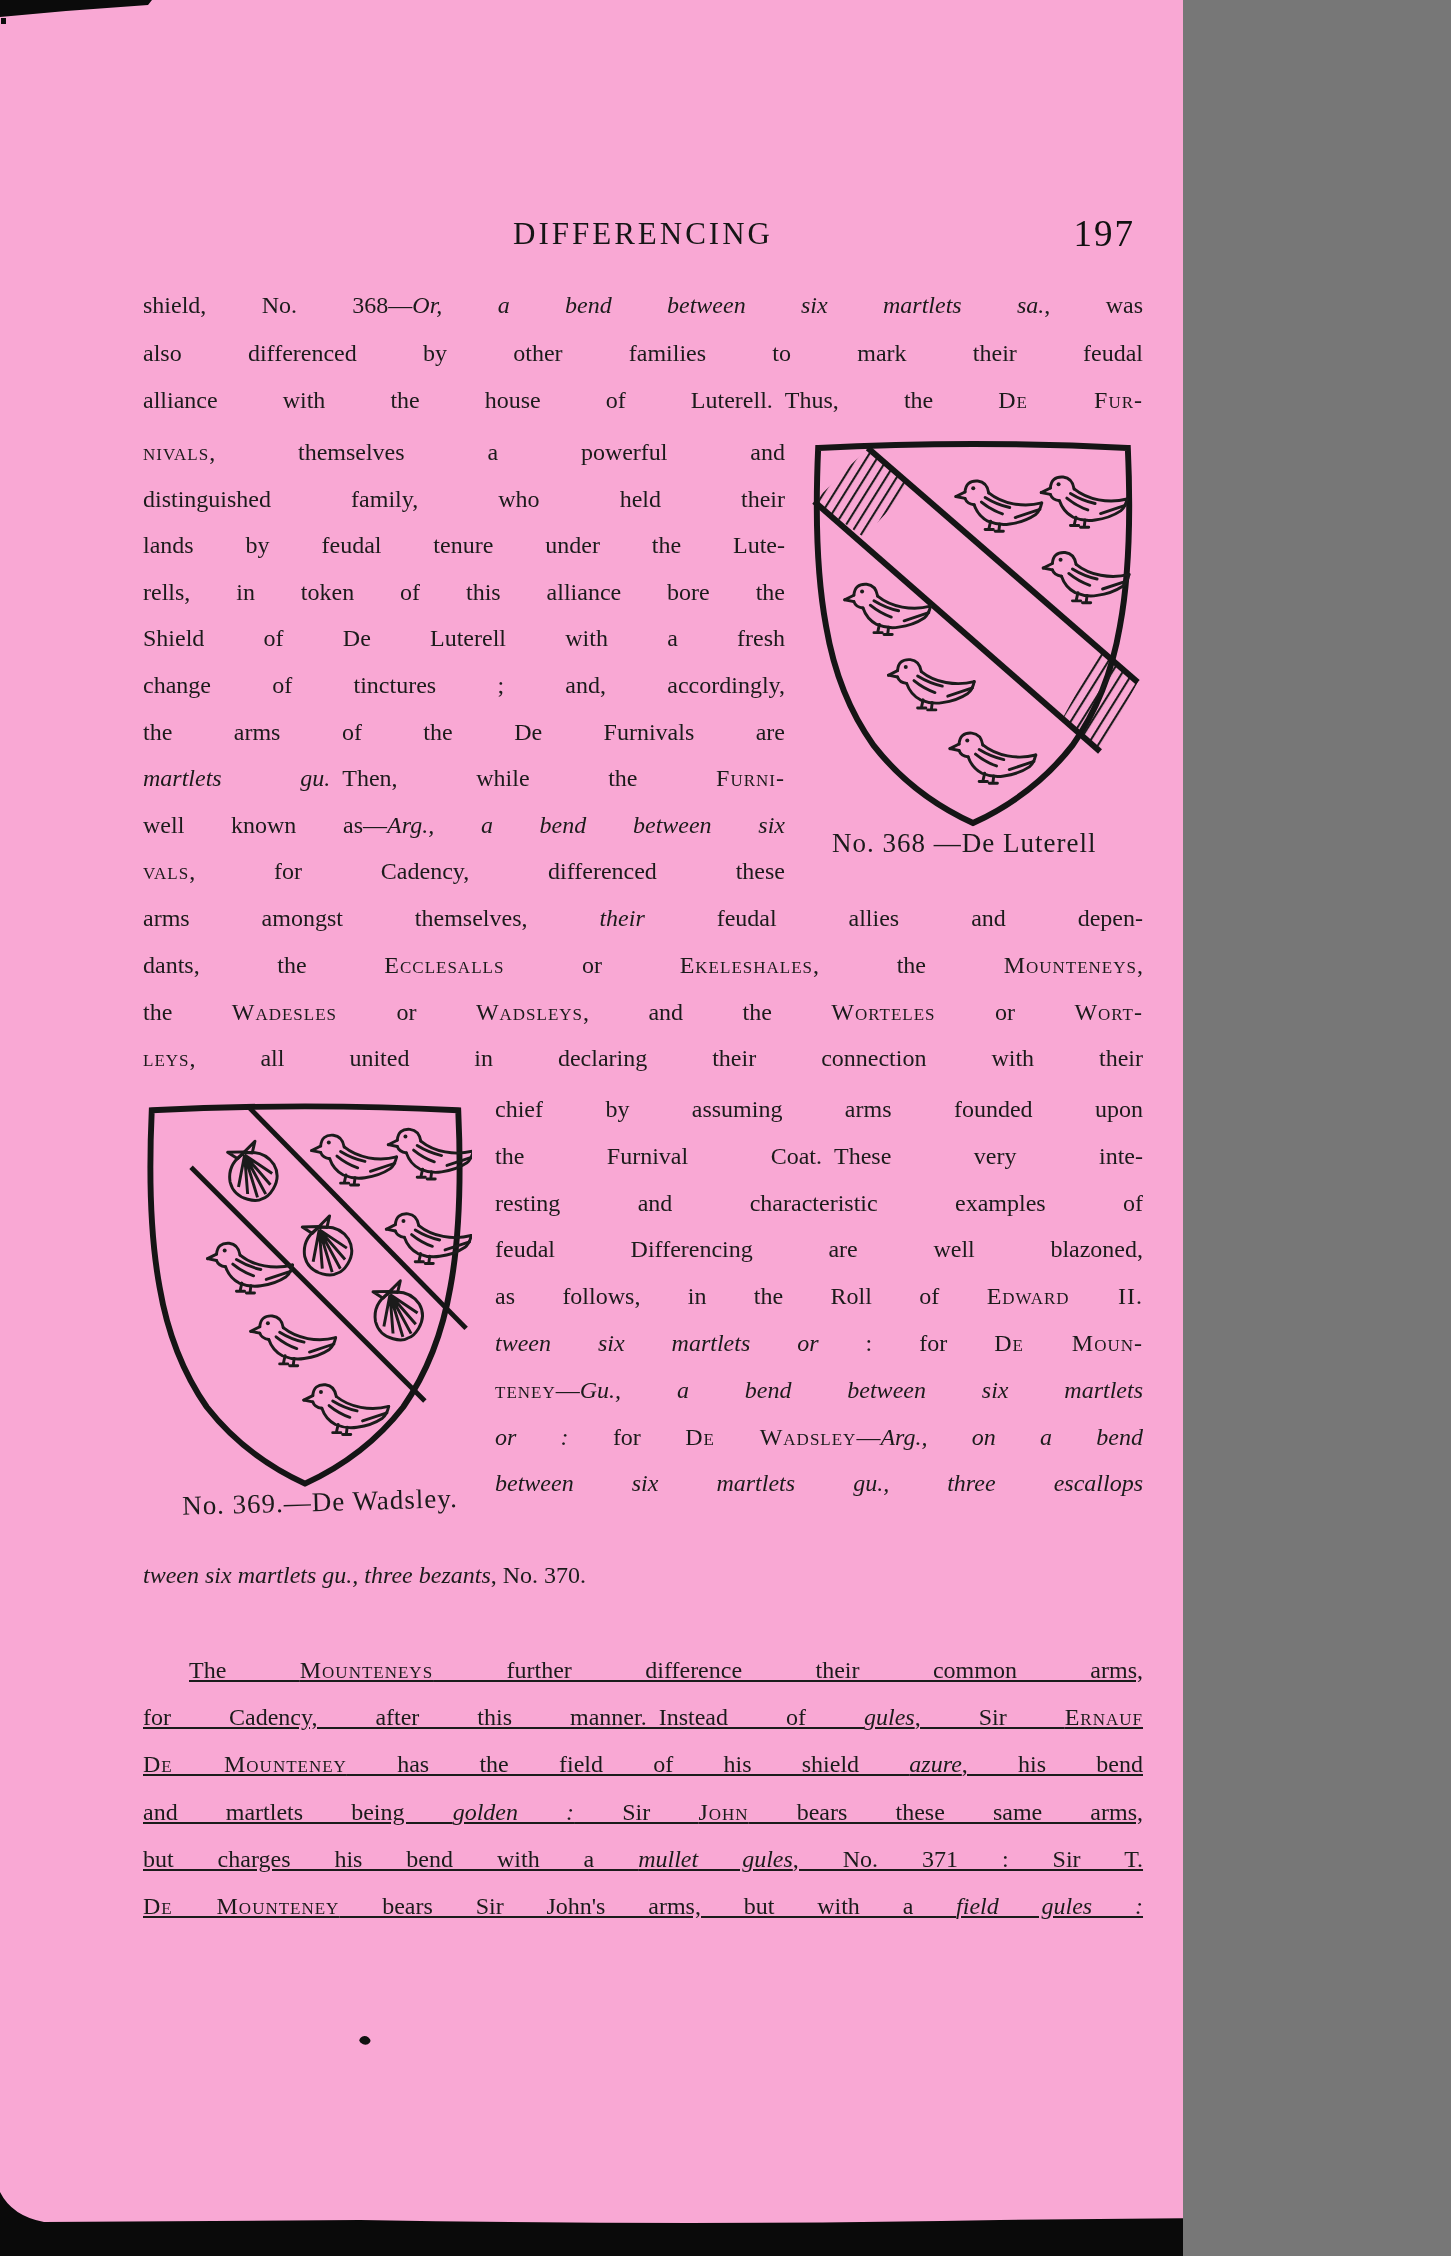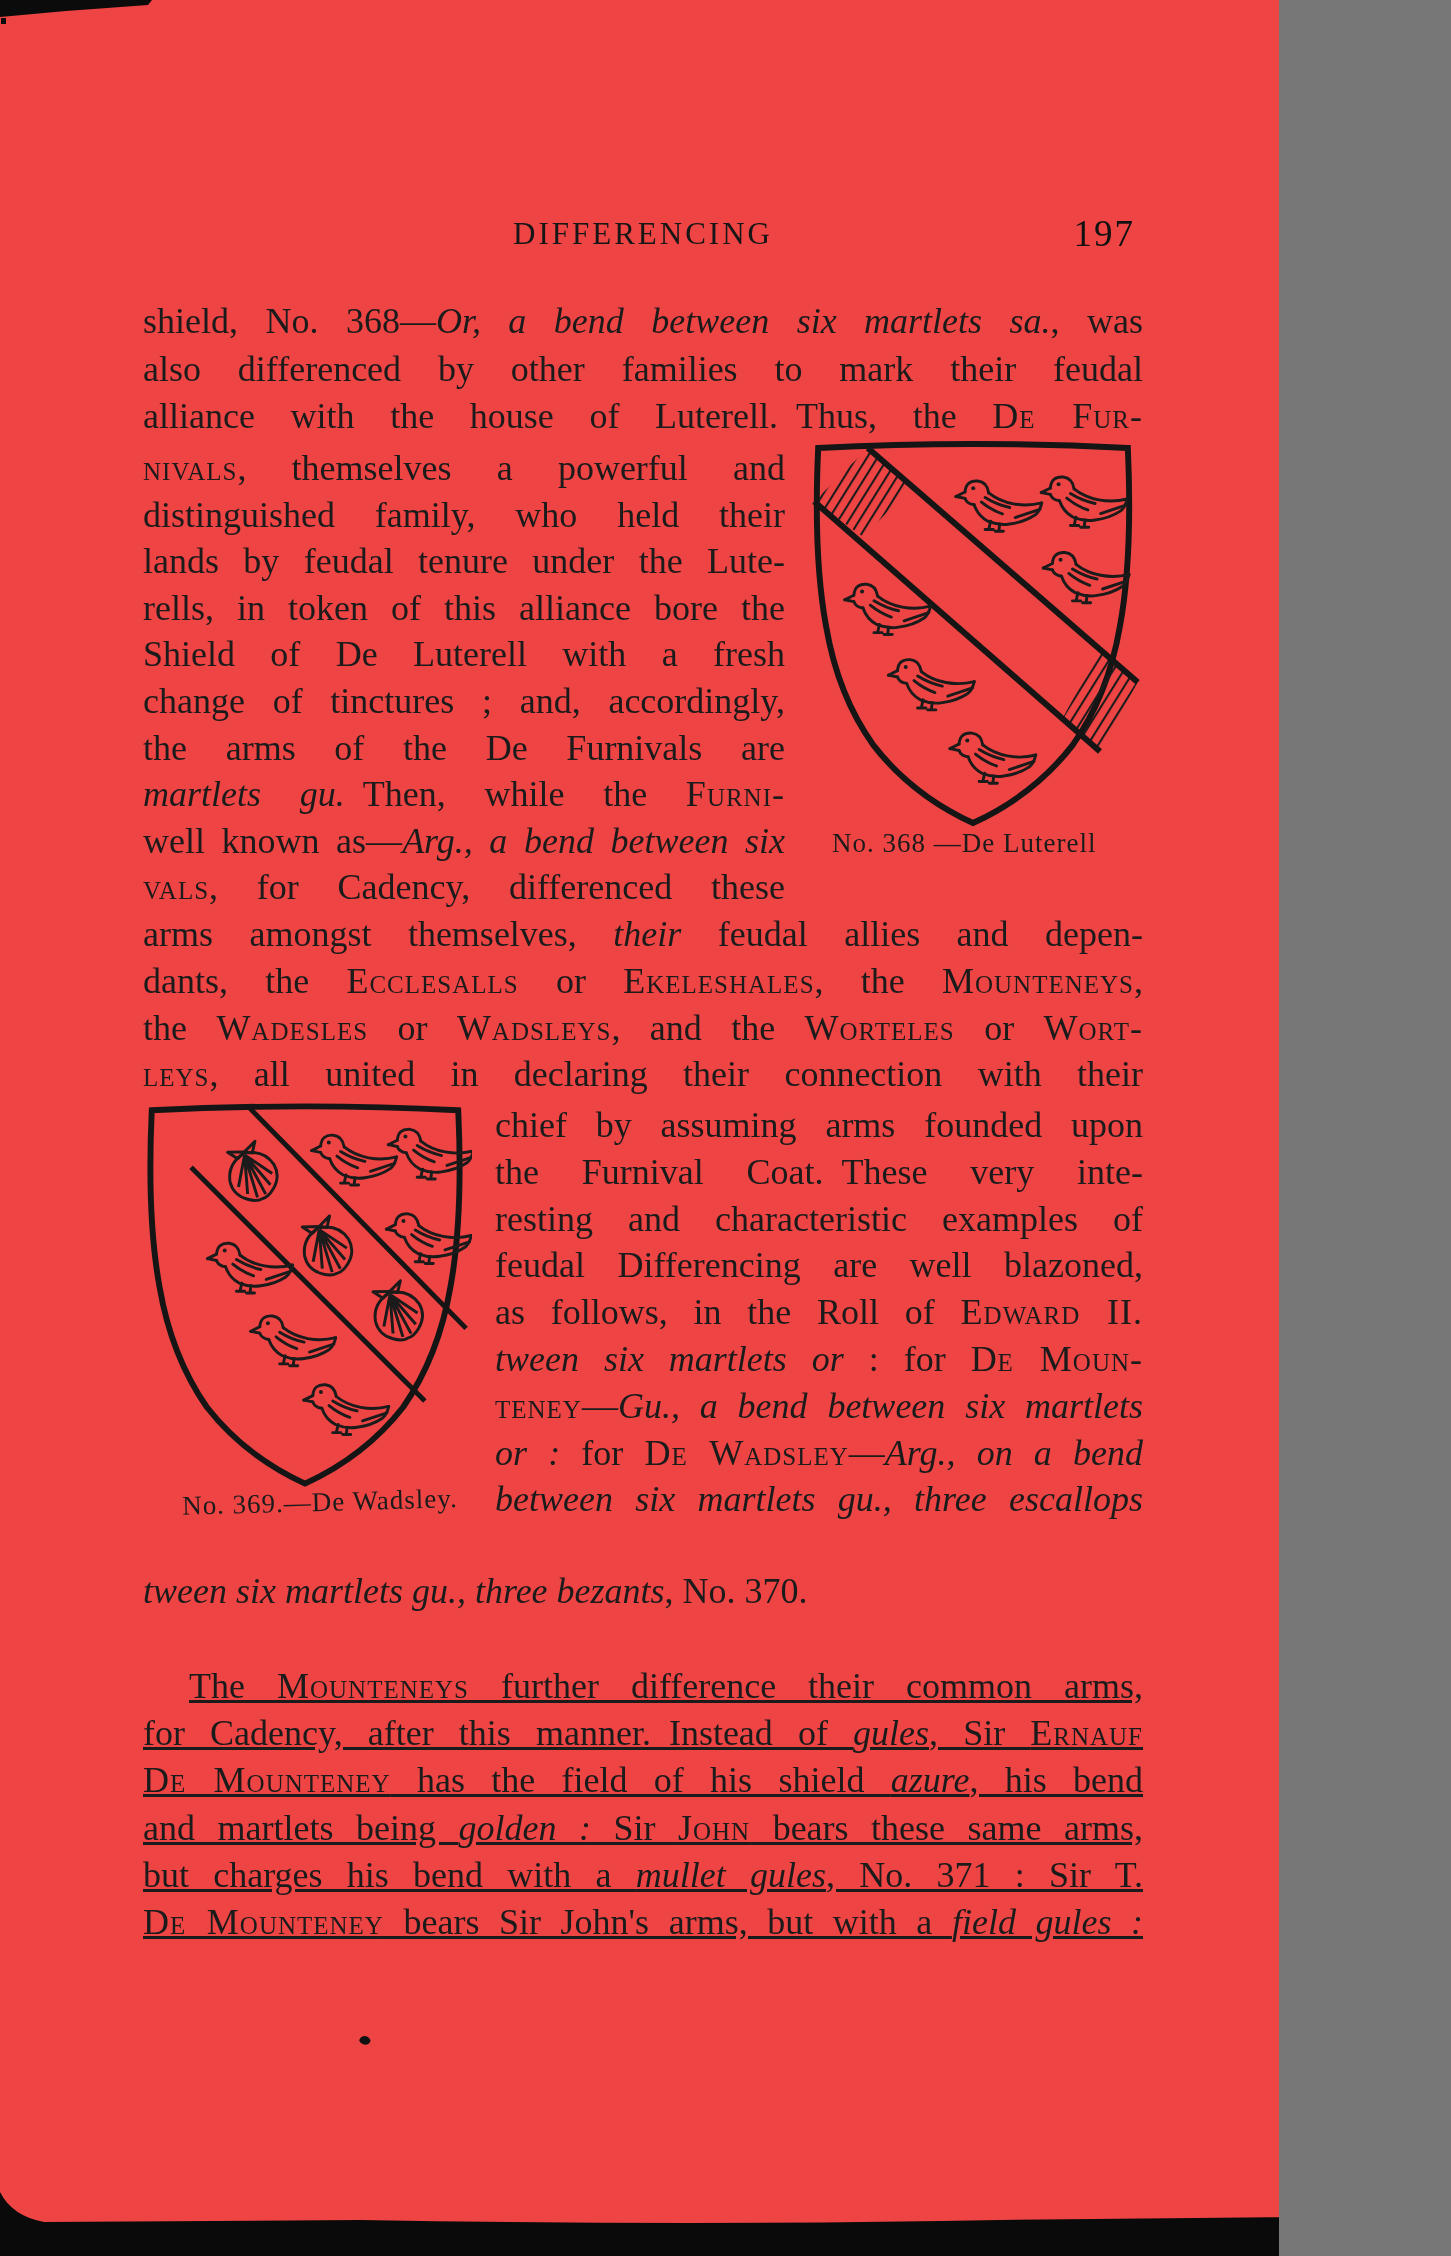--- a/index.html
+++ b/index.html
@@ -1,35 +1,35 @@
 <!DOCTYPE html>
 <html><head>
 <meta charset="utf-8">
 <style>
   html,body{margin:0;padding:0;background:#777;}
   .page{
     position:relative;
-    width:1279px;height:2256px;
-    background:#ef4444;
+    width:1183px;height:2256px;
+    background:#f9a8d4;
     overflow:hidden;
     font-family:"Liberation Serif", serif;
     color:#1c1c1c;
   }
   
   .header{position:absolute;left:143px;top:216px;width:1000px;height:50px;}
   .header-title{
     position:absolute;left:0;right:0;text-align:center;
     font-size:31px;letter-spacing:3px;color:#161616;
   }
   .page-number{
     position:absolute;right:8px;top:-4px;
     font-size:37px;letter-spacing:2px;color:#111;
   }
   
-  .tblock{position:absolute;font-size:36px;color:#1b1b1b;margin-top:16px;}
+  .tblock{position:absolute;font-size:24px;color:#1b1b1b;}
   .tline{
     text-align:justify;text-align-last:justify;
     white-space:normal;
   }
   .tline.nj{text-align:left;text-align-last:left;}
   .tline.ind{text-indent:46px;}
   .seg-i{font-style:italic;}
   .seg-sc{font-variant:small-caps;letter-spacing:1px;}
   #blk-intro  {left:143px;top:283px;width:1000px;}
   #blk-intro  .tline{height:47.5px;line-height:44px;}

